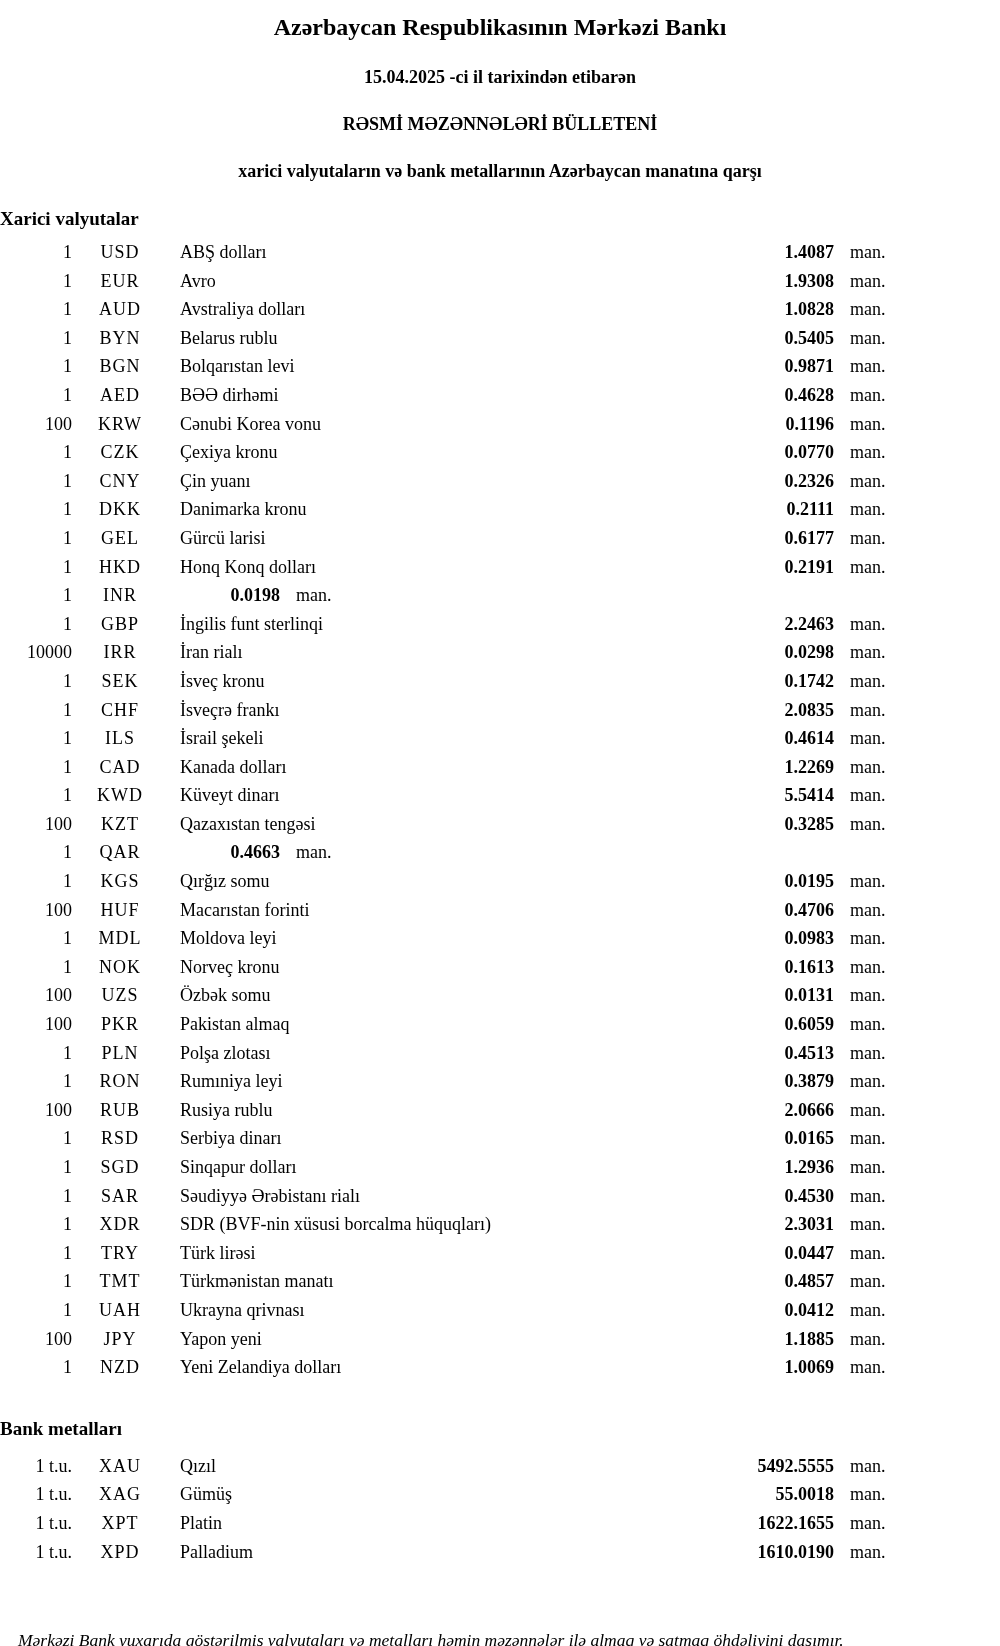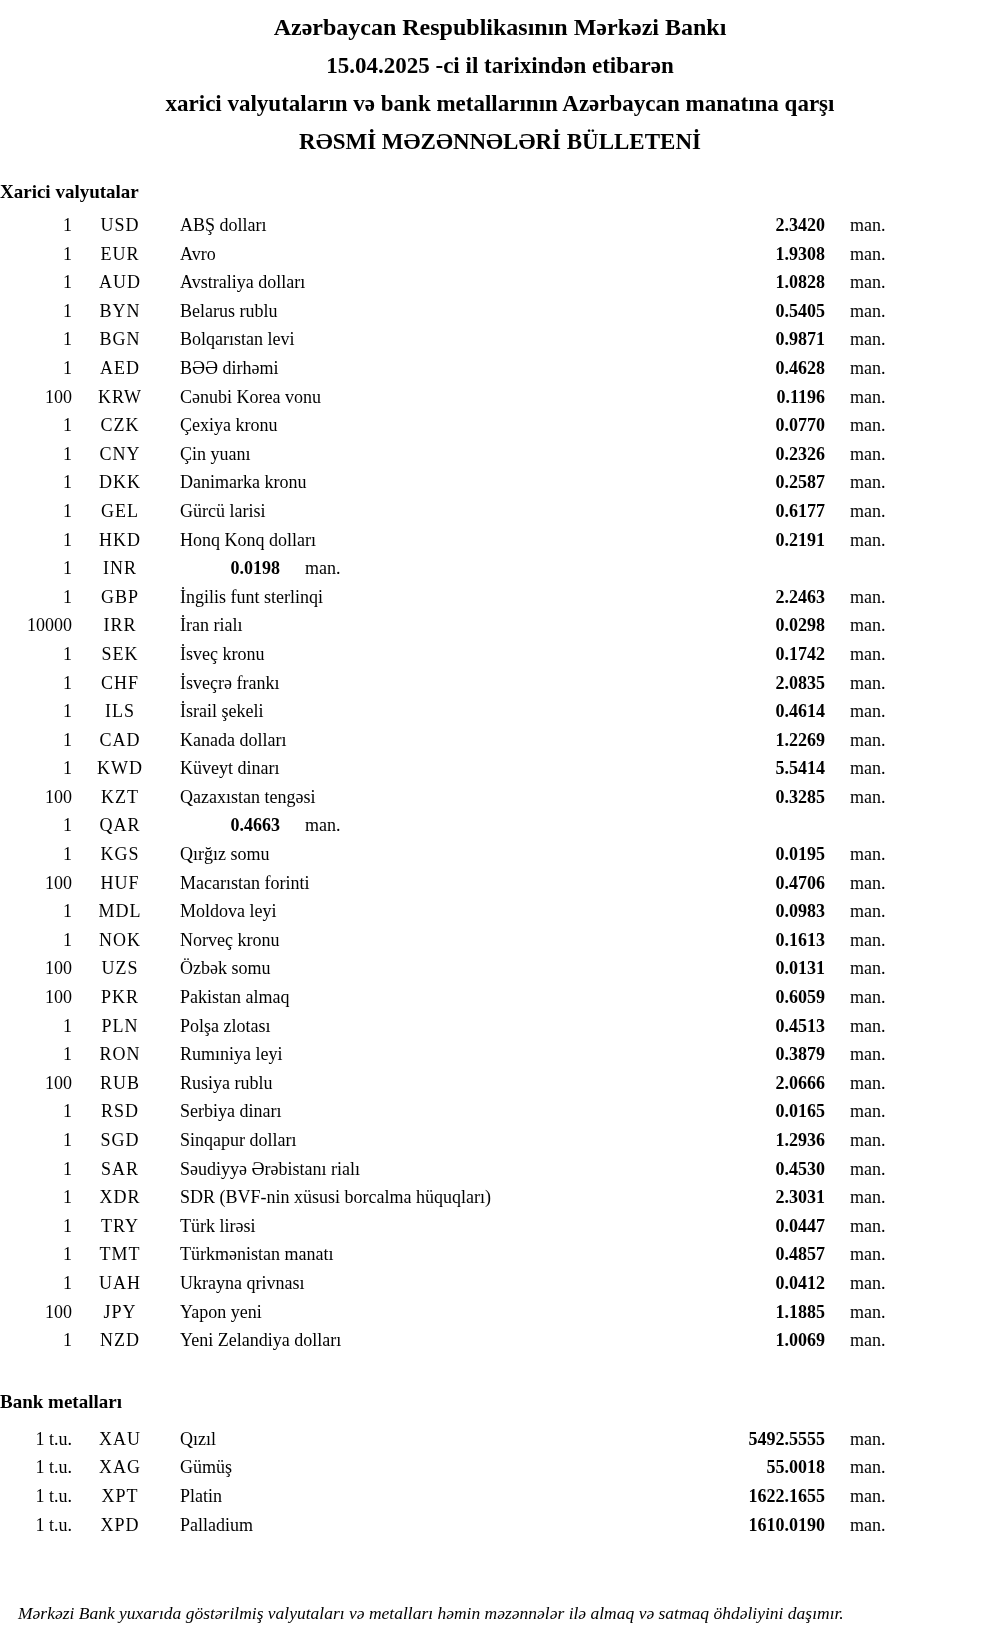--- a/index.html
+++ b/index.html
@@ -8,21 +8,21 @@
     width: 1000px;
     min-height: 1646px;
     background: #ffffff;
     color: #000000;
     font-family: "Liberation Serif", "DejaVu Serif", serif;
   }
   .page { width: 1000px; min-height: 1646px; padding-top: 12px; position: relative; }
 
   .header { text-align: center; }
   .bank-title { font-size: 24px; font-weight: bold; margin: 2px 0 12px 0; }
-  .header-line { font-size: 23px; font-weight: bold; margin: 12px 0; }
+  .header-line { font-size: 18px; font-weight: bold; margin: 26px 0; }
 
   .section-heading {
     font-weight: bold;
     font-size: 19px;
     margin: 26px 0 8px 0;
   }
   .metals .section-heading { margin-top: 36px; margin-bottom: 12px; }
 
   .rows {}
   .row {
@@ -30,50 +30,50 @@
     align-items: baseline;
     height: 28.6px;
     font-size: 18px;
     padding-right: 94px;
     line-height: 28.6px;
   }
   .col-qty  { flex: 0 0 72px;  text-align: right; }
   .col-code { flex: 0 0 80px;  text-align: center; margin-left: 8px; letter-spacing: 1px; }
   .col-name { flex: 1 1 auto;  margin-left: 20px; text-align: left; white-space: nowrap; overflow: hidden; }
   .col-rate { flex: 0 0 120px; text-align: right; font-weight: bold; }
-  .col-unit { flex: 0 0 56px;  margin-left: 25px; text-align: left; }
+  .col-unit { flex: 0 0 56px;  margin-left: 16px; text-align: left; }
 
   .footer {
     font-style: italic;
     font-size: 17.5px;
     padding: 0 18px;
     margin-top: 64px;
     text-align: justify;
   }
 </style>
 </head>
 <body>
 
 <div class="page">
 
   <div class="header">
     <div class="bank-title">Azərbaycan Respublikasının Mərkəzi Bankı</div>
     <div class="header-line">15.04.2025 -ci il tarixindən etibarən</div>
+    <div class="header-line">RƏSMİ MƏZƏNNƏLƏRİ BÜLLETENİ</div>
     <div class="header-line">xarici valyutaların və bank metallarının Azərbaycan manatına qarşı</div>
-    <div class="header-line">RƏSMİ MƏZƏNNƏLƏRİ BÜLLETENİ</div>
   </div>
 
   <div class="section">
     <div class="section-heading">Xarici valyutalar</div>
     <div class="rows">
         <div class="row">
           <span class="col-qty">1</span>
           <span class="col-code">USD</span>
           <span class="col-name">ABŞ dolları</span>
-          <span class="col-rate">2.3420</span>
+          <span class="col-rate">1.4087</span>
           <span class="col-unit">man.</span>
         </div>
         <div class="row">
           <span class="col-qty">1</span>
           <span class="col-code">EUR</span>
           <span class="col-name">Avro</span>
           <span class="col-rate">1.9308</span>
           <span class="col-unit">man.</span>
         </div>
         <div class="row">
@@ -122,21 +122,21 @@
           <span class="col-qty">1</span>
           <span class="col-code">CNY</span>
           <span class="col-name">Çin yuanı</span>
           <span class="col-rate">0.2326</span>
           <span class="col-unit">man.</span>
         </div>
         <div class="row">
           <span class="col-qty">1</span>
           <span class="col-code">DKK</span>
           <span class="col-name">Danimarka kronu</span>
-          <span class="col-rate">0.2587</span>
+          <span class="col-rate">0.2111</span>
           <span class="col-unit">man.</span>
         </div>
         <div class="row">
           <span class="col-qty">1</span>
           <span class="col-code">GEL</span>
           <span class="col-name">Gürcü larisi</span>
           <span class="col-rate">0.6177</span>
           <span class="col-unit">man.</span>
         </div>
         <div class="row">

